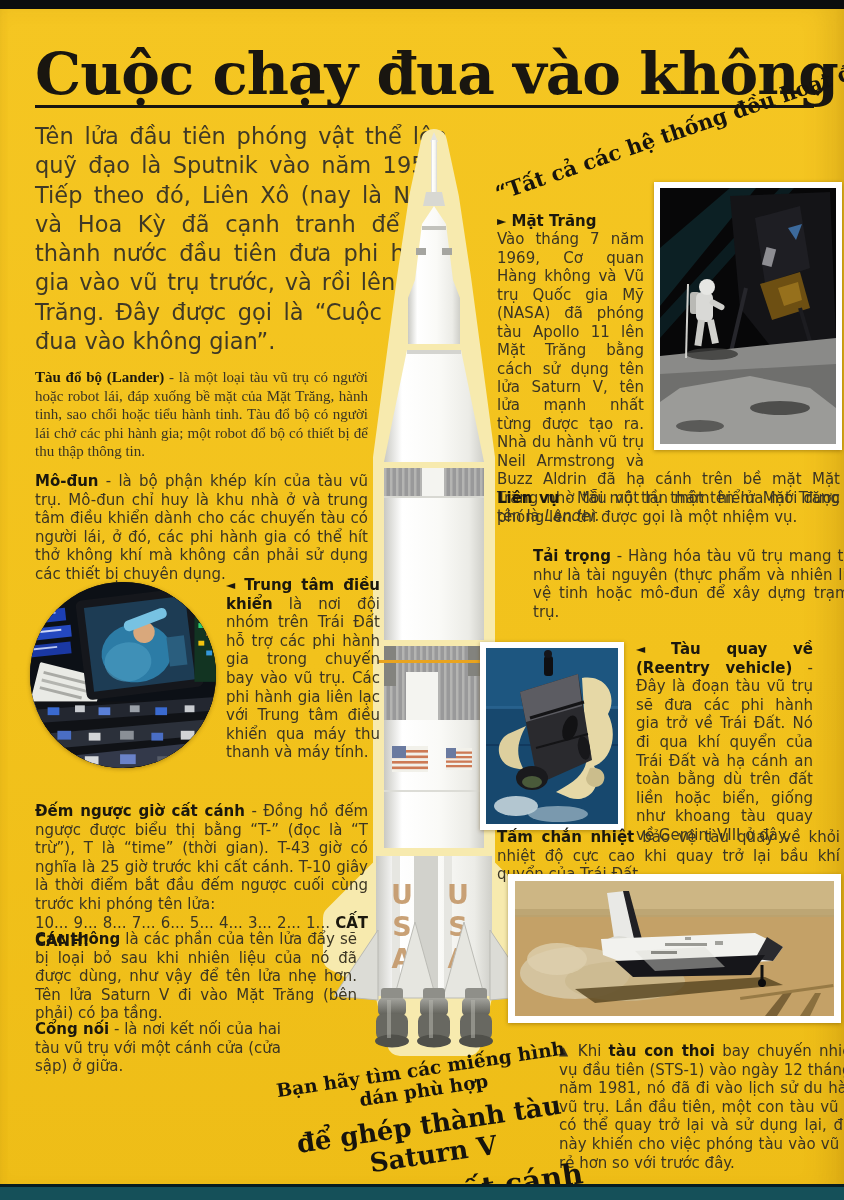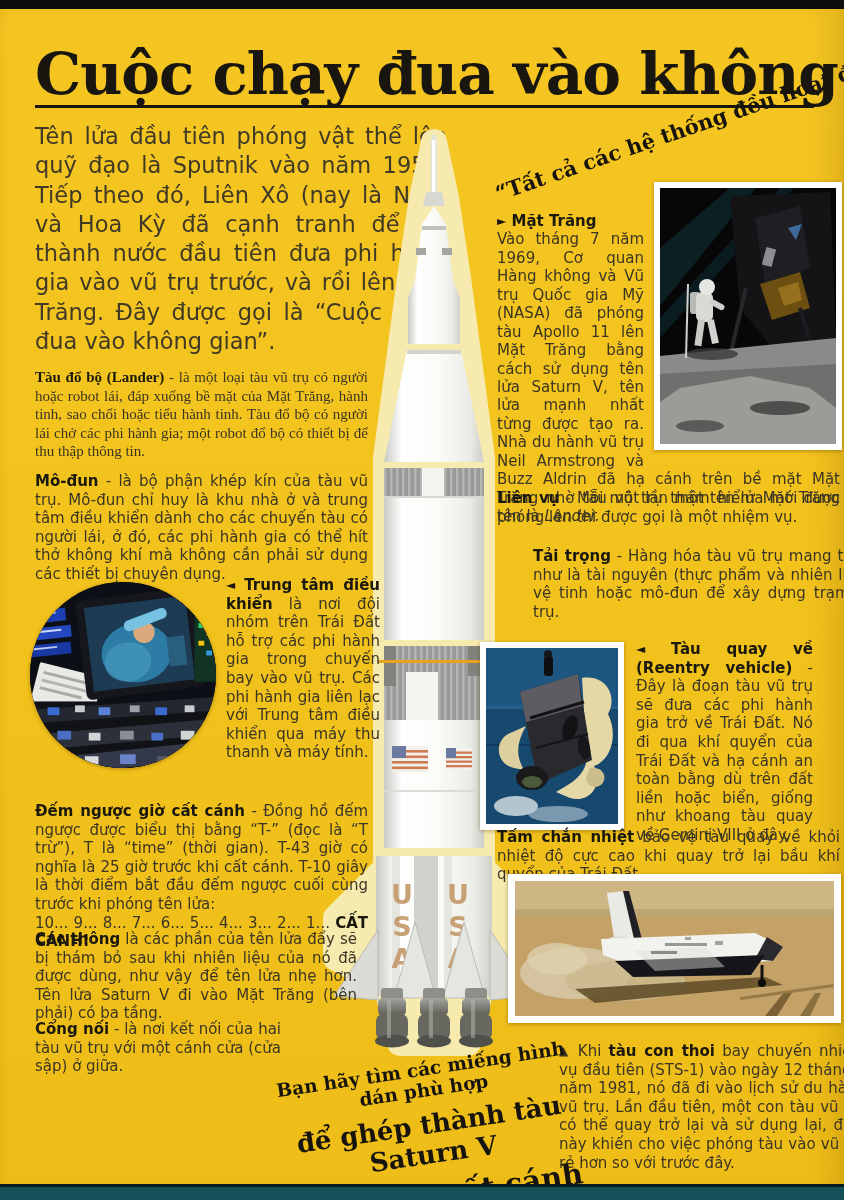--- a/index.html
+++ b/index.html
@@ -232,21 +232,21 @@
     </div>
     <b><span class="marker">◄</span> <span>Trung tâm điều khiển</span></b><span> là nơi đội nhóm trên Trái Đất hỗ trợ các phi hành gia trong chuyến bay vào vũ trụ. Các phi hành gia liên lạc với Trung tâm điều khiển qua máy thu thanh và máy tính.</span>
   </div>
 
   <div class="sec small-sec" style="left:35px;top:802px;width:333px;">
     <b>Đếm ngược giờ cất cánh</b><span> - Đồng hồ đếm ngược được biểu thị bằng “T-” (đọc là “T trừ”), T là “time” (thời gian). T-43 giờ có nghĩa là 25 giờ trước khi cất cánh. T-10 giây là thời điểm bắt đầu đếm ngược cuối cùng trước khi phóng tên lửa:</span><br>
     <span>10... 9... 8... 7... 6... 5... 4... 3... 2... 1... </span><b>CẤT CÁNH!</b>
   </div>
 
   <div class="sec small-sec" style="left:35px;top:930px;width:322px;">
-    <b>Các thông</b><span> là các phần của tên lửa đẩy sẽ bị thám bỏ sau khi nhiên liệu của nó đã được dùng, như vậy để tên lửa nhẹ hơn. Tên lửa Saturn V đi vào Mặt Trăng (bên phải) có ba tầng.</span>
+    <b>Các thông</b><span> là các phần của tên lửa đẩy sẽ bị loại bỏ sau khi nhiên liệu của nó đã được dùng, như vậy để tên lửa nhẹ hơn. Tên lửa Saturn V đi vào Mặt Trăng (bên phải) có ba tầng.</span>
   </div>
 
   <div class="sec small-sec" style="left:35px;top:1020px;width:246px;">
     <b>Cổng nối</b><span> - là nơi kết nối của hai tàu vũ trụ với một cánh cửa (cửa sập) ở giữa.</span>
   </div>
 
 
   <div class="sec small-sec" style="left:497px;top:212px;width:343px;font-size:15px;line-height:1.23;">
     <div class="photo moon-photo">
       <svg width="176" height="256" viewBox="0 0 176 256">

